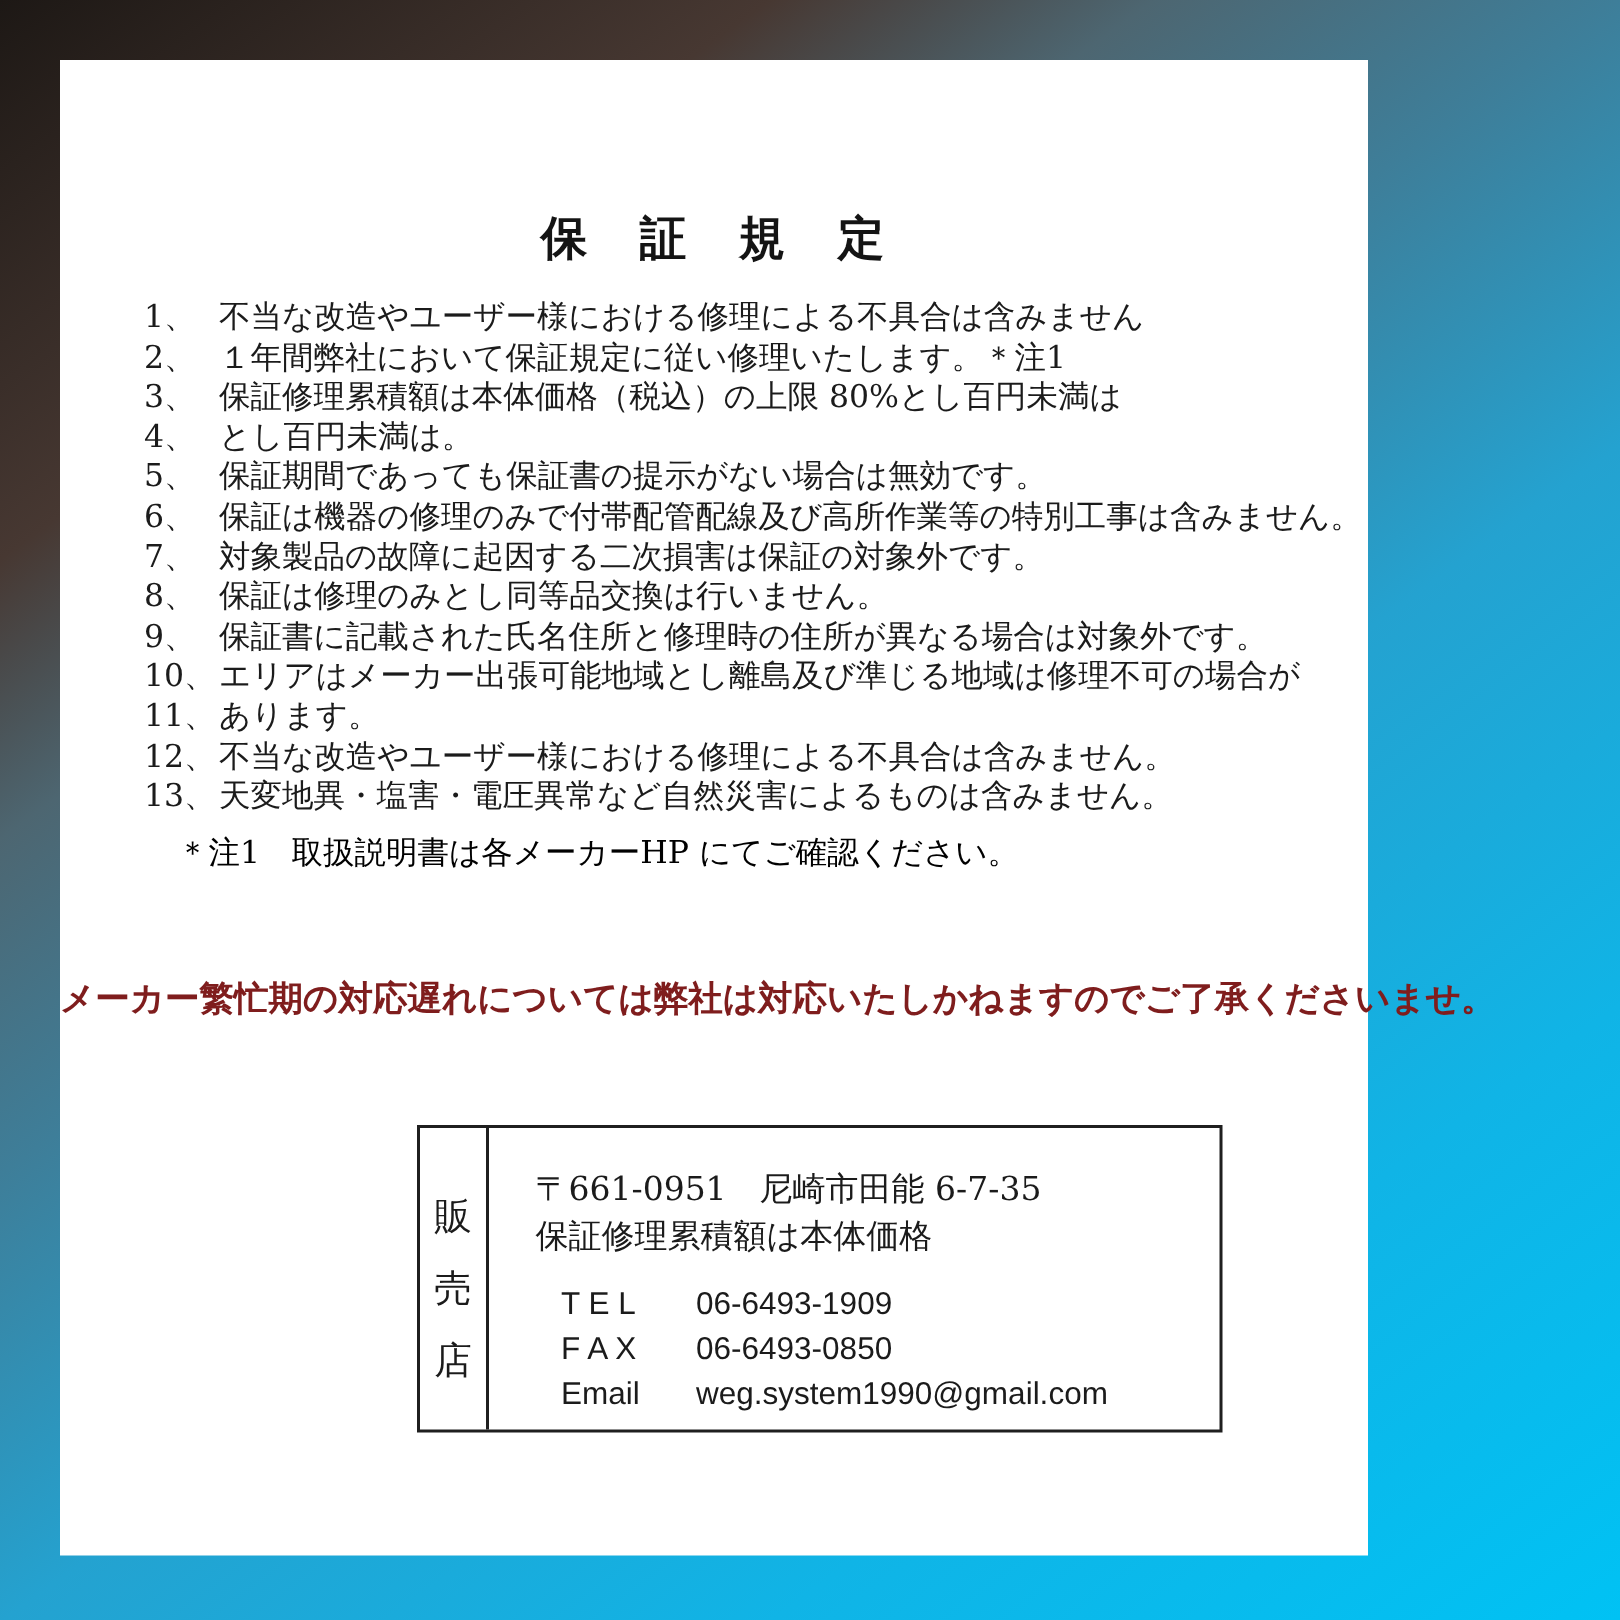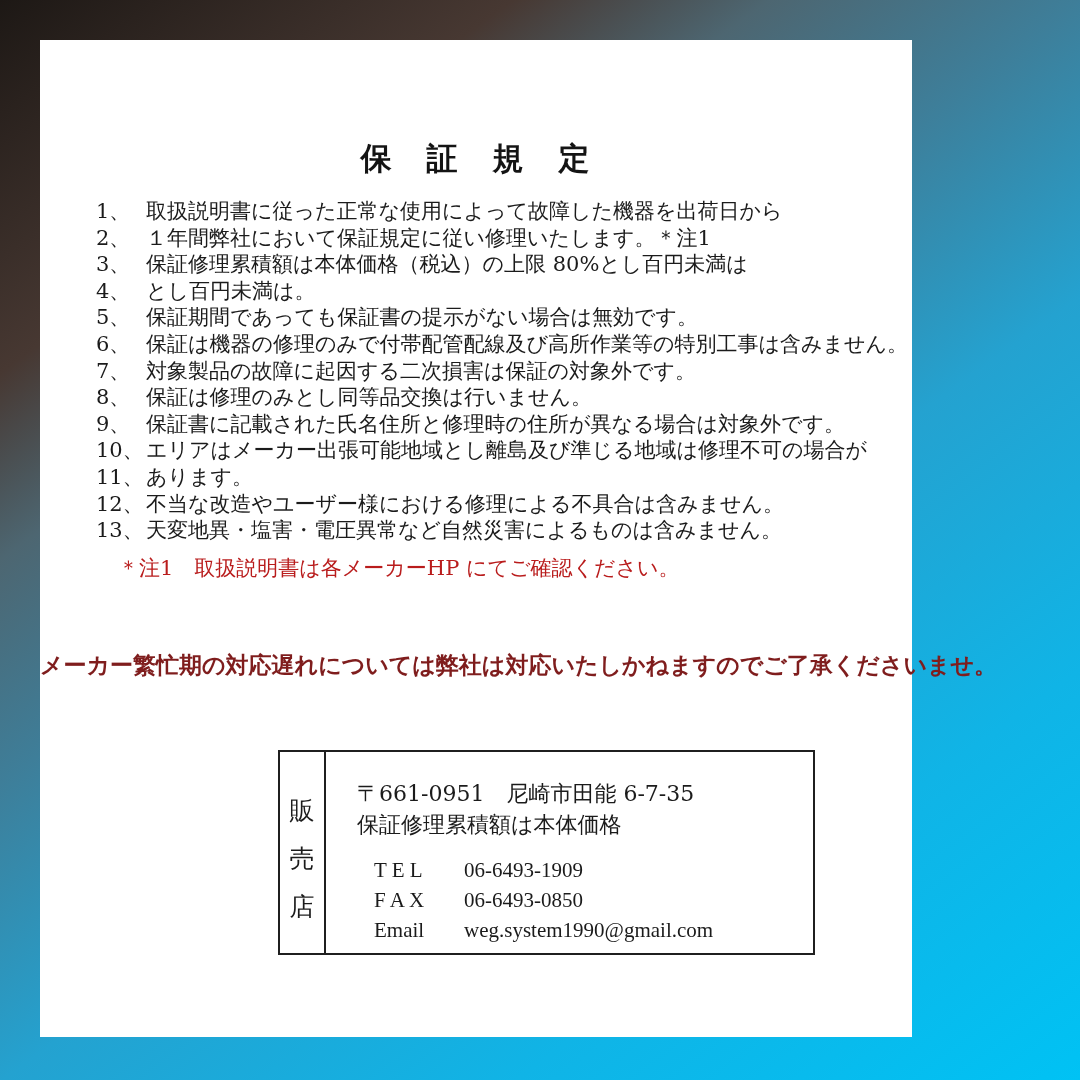--- a/index.html
+++ b/index.html
@@ -60,21 +60,21 @@
   }
   .row .txt {
     flex: 1 1 auto;
     white-space: nowrap;
   }
   .footnote {
     position: absolute;
     left: 78px;
     top: 514px;
     font-size: 21px;
-    color: #b91c1c;
+    color: #000000;
     white-space: nowrap;
   }
   .notice {
     position: absolute;
     left: 0;
     right: 0;
     top: 610px;
     text-align: center;
     font-family: "Liberation Sans", "DejaVu Sans", sans-serif;
     font-weight: 700;
@@ -107,37 +107,37 @@
     flex: 1 1 auto;
     padding: 26px 0 16px 31px;
     font-size: 22px;
   }
   .addr-line { line-height: 31px; white-space: nowrap; }
   .contact-block { margin: 15px 0 0 17px; }
   .contact-row {
     display: flex;
     line-height: 30px;
     white-space: nowrap;
-    font-family: Liberation Serif, serif;
+    font-family: Liberation Sans, sans-serif;
     font-size: 21px;
   }
   .contact-row .c-label { flex: 0 0 90px; }
 </style>
 </head>
 <body>
 
 <div class="bg">
   <div class="card">
 
     <h1 class="title">保　証　規　定</h1>
 
     <div class="list">
       <div class="row">
         <span class="num">1、</span>
-        <span class="txt">取扱説明書に従った正常な使用によって故障した機器を出荷日から</span>
+        <span class="txt">不当な改造やユーザー様における修理による不具合は含みません</span>
       </div>
       <div class="row">
         <span class="num">2、</span>
         <span class="txt">１年間弊社において保証規定に従い修理いたします。＊注1</span>
       </div>
       <div class="row">
         <span class="num">3、</span>
         <span class="txt">保証修理累積額は本体価格（税込）の上限 80%とし百円未満は</span>
       </div>
       <div class="row">

